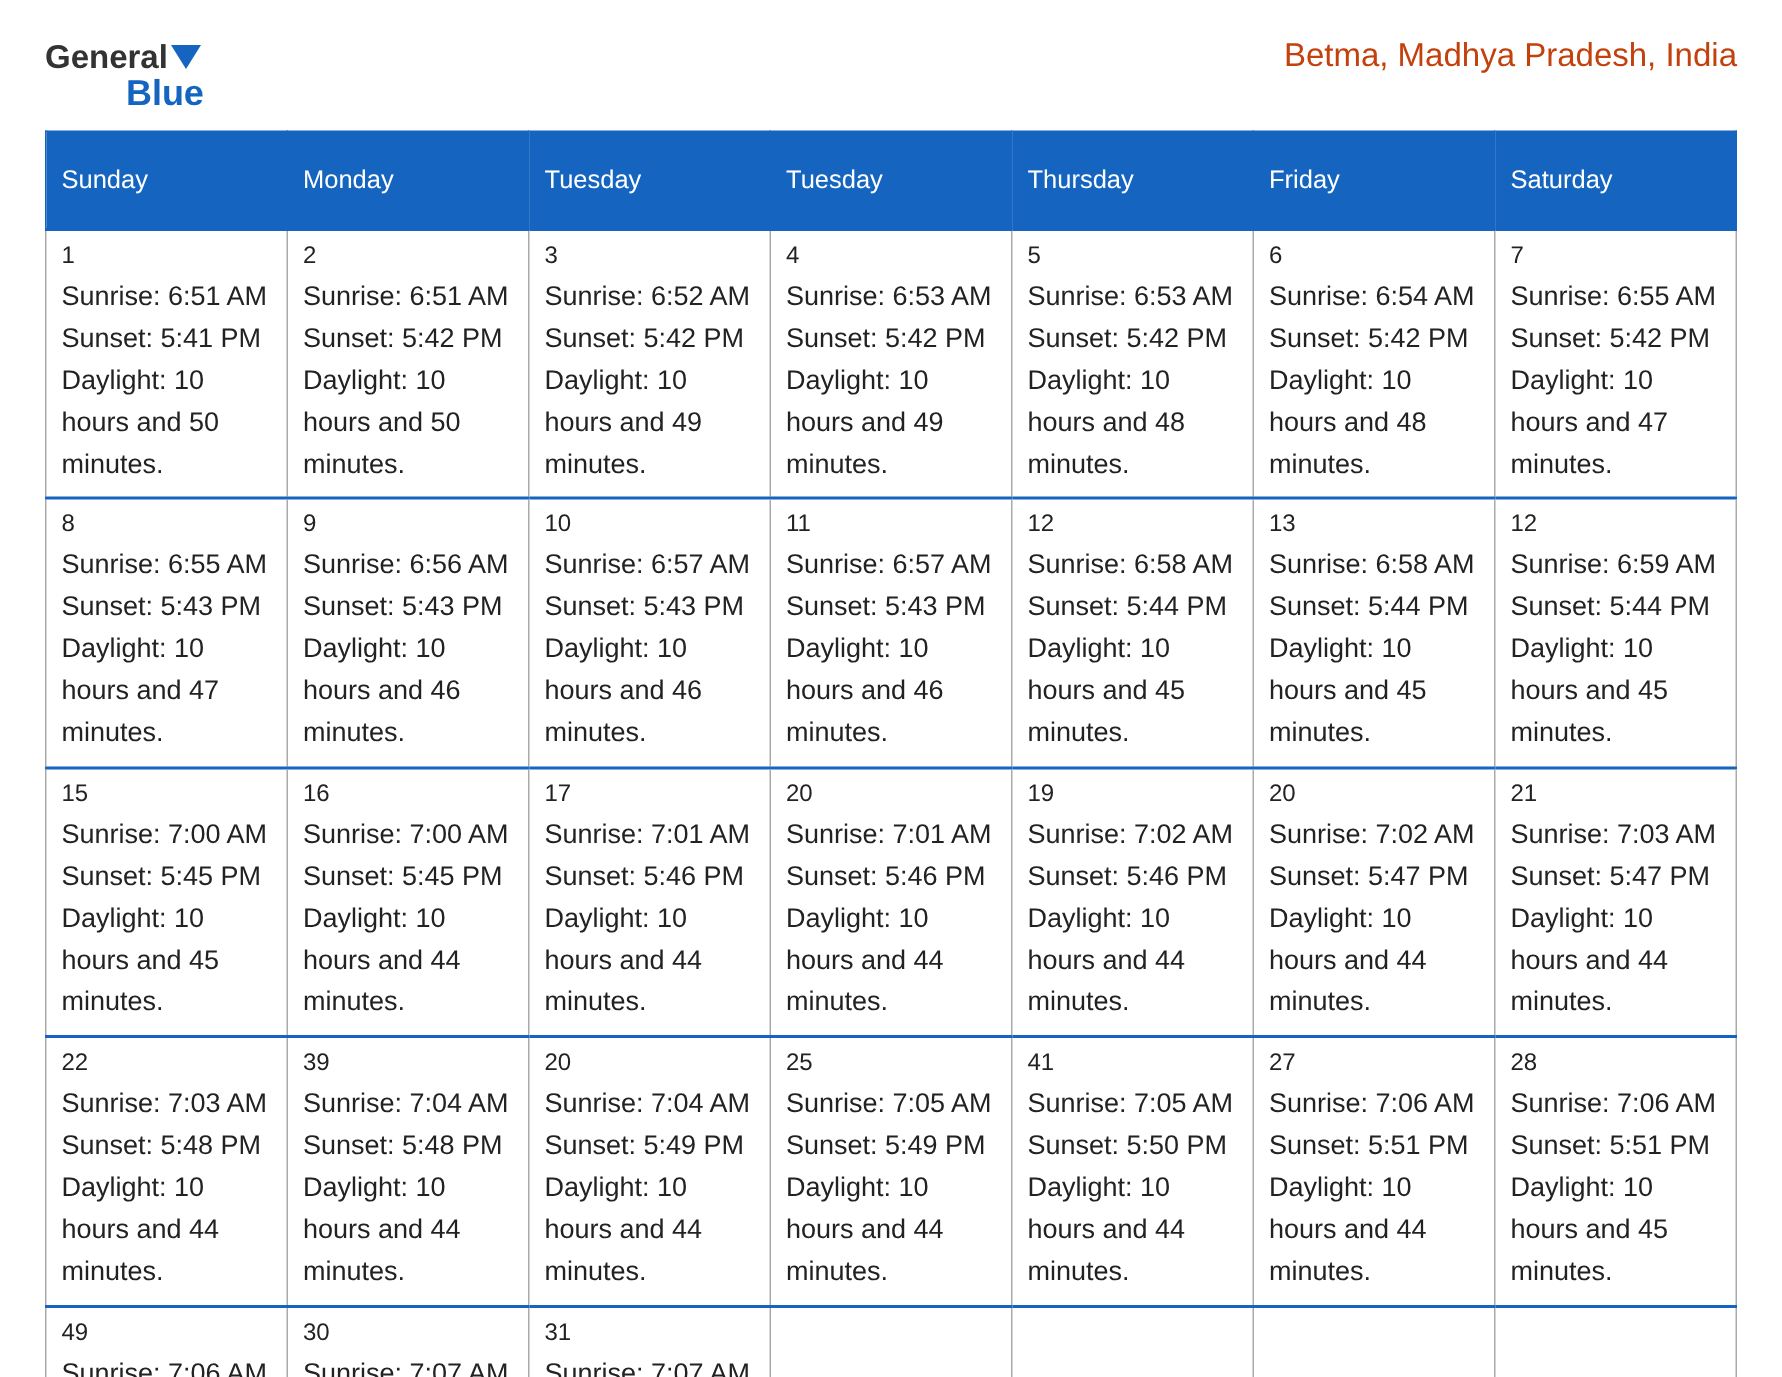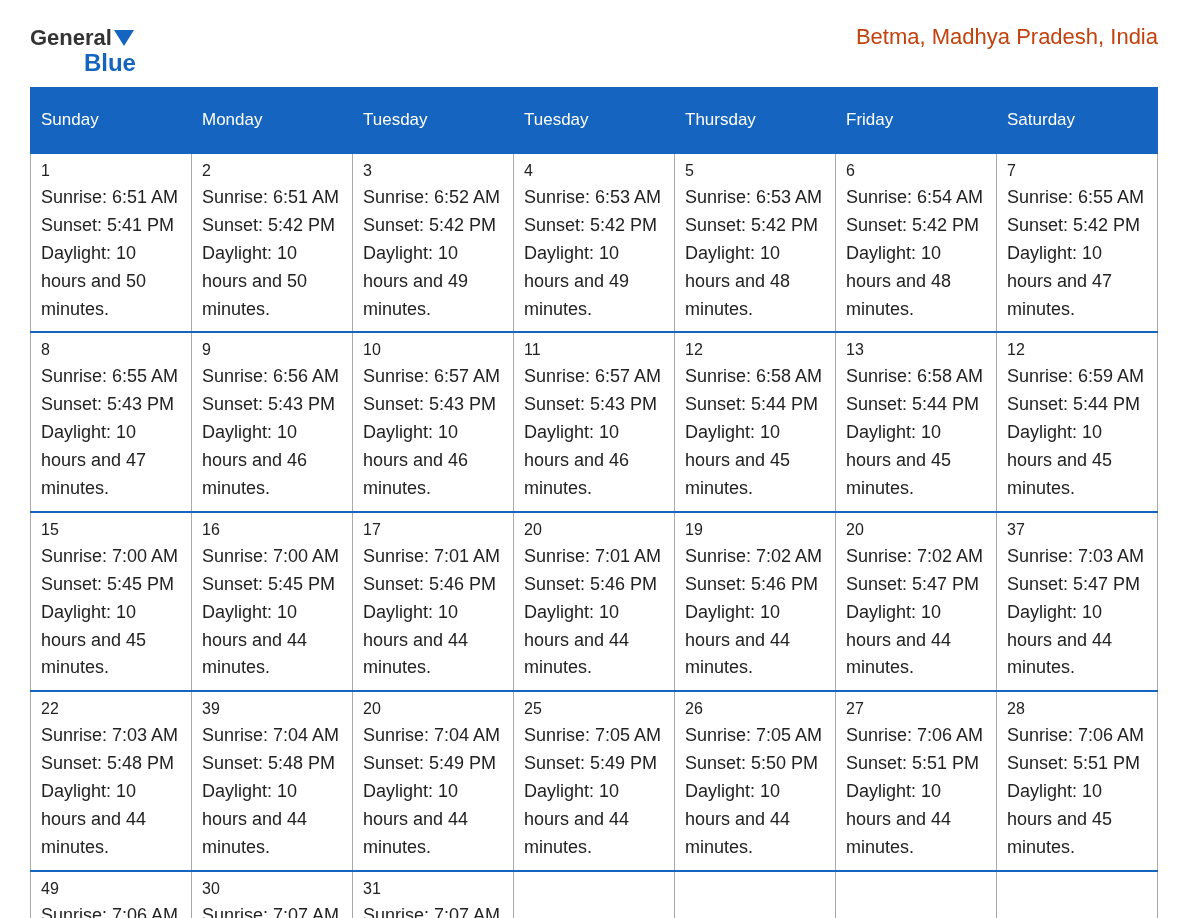--- a/index.html
+++ b/index.html
@@ -204,21 +204,21 @@
         </td>
         <td>
           <span class="day-num">19</span>
           <div class="day-info">Sunrise: 7:02 AM<br>Sunset: 5:46 PM<br>Daylight: 10 hours and 44 minutes.</div>
         </td>
         <td>
           <span class="day-num">20</span>
           <div class="day-info">Sunrise: 7:02 AM<br>Sunset: 5:47 PM<br>Daylight: 10 hours and 44 minutes.</div>
         </td>
         <td>
-          <span class="day-num">37</span>
+          <span class="day-num">21</span>
           <div class="day-info">Sunrise: 7:03 AM<br>Sunset: 5:47 PM<br>Daylight: 10 hours and 44 minutes.</div>
         </td>
       </tr>
       <tr>
         <td>
           <span class="day-num">22</span>
           <div class="day-info">Sunrise: 7:03 AM<br>Sunset: 5:48 PM<br>Daylight: 10 hours and 44 minutes.</div>
         </td>
         <td>
           <span class="day-num">39</span>
@@ -226,21 +226,21 @@
         </td>
         <td>
           <span class="day-num">20</span>
           <div class="day-info">Sunrise: 7:04 AM<br>Sunset: 5:49 PM<br>Daylight: 10 hours and 44 minutes.</div>
         </td>
         <td>
           <span class="day-num">25</span>
           <div class="day-info">Sunrise: 7:05 AM<br>Sunset: 5:49 PM<br>Daylight: 10 hours and 44 minutes.</div>
         </td>
         <td>
-          <span class="day-num">26</span>
+          <span class="day-num">41</span>
           <div class="day-info">Sunrise: 7:05 AM<br>Sunset: 5:50 PM<br>Daylight: 10 hours and 44 minutes.</div>
         </td>
         <td>
           <span class="day-num">27</span>
           <div class="day-info">Sunrise: 7:06 AM<br>Sunset: 5:51 PM<br>Daylight: 10 hours and 44 minutes.</div>
         </td>
         <td>
           <span class="day-num">28</span>
           <div class="day-info">Sunrise: 7:06 AM<br>Sunset: 5:51 PM<br>Daylight: 10 hours and 45 minutes.</div>
         </td>

